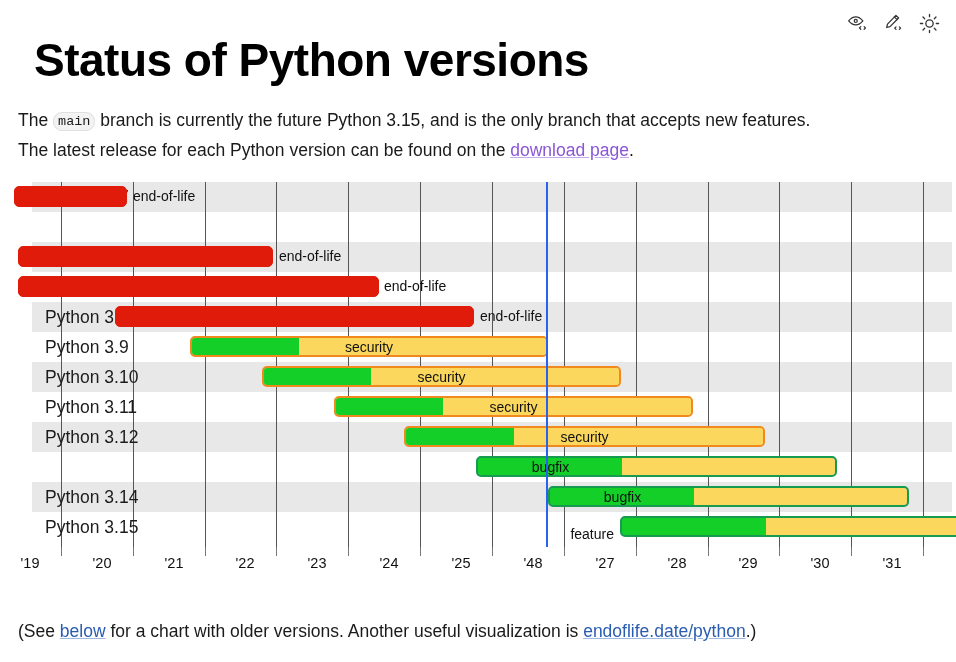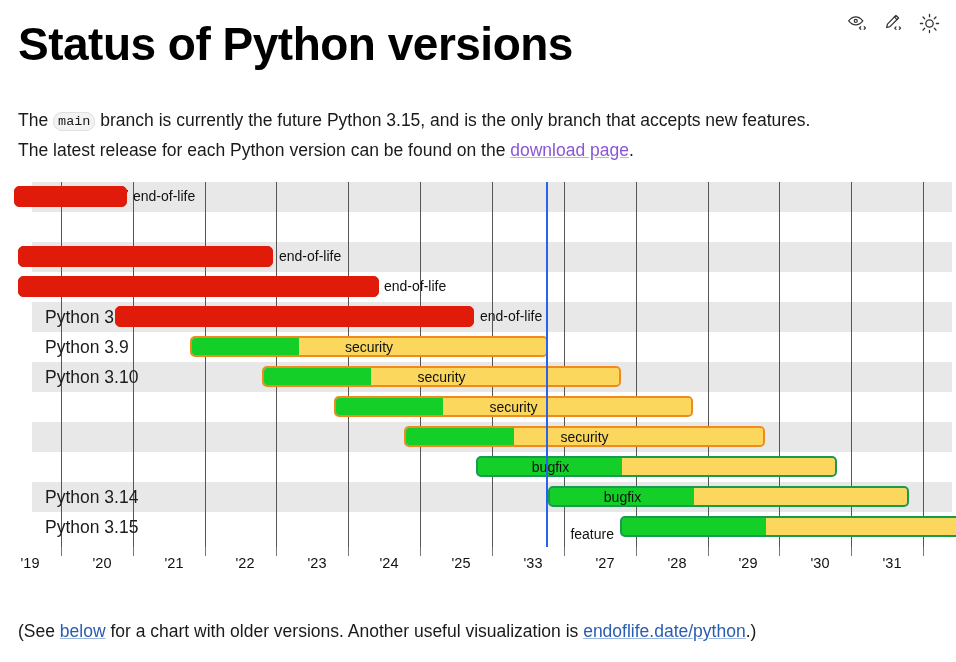--- a/index.html
+++ b/index.html
@@ -34,21 +34,21 @@
 
   
   #page-title {
     position: absolute;
     left: 18px;
     top: 20px;
     font-size: 46px;
     font-weight: bold;
     letter-spacing: -0.5px;
     line-height: 1.05;
-    margin: 0;
+    margin: 16px;
     color: #000;
   }
 
   
   #intro {
     position: absolute;
     left: 18px;
     top: 106px;
     width: 920px;
     font-size: 17.5px;
@@ -284,25 +284,27 @@
         <div class="seg-green" style="flex: 1.5 0 0px;"></div>
         <div class="seg-yellow" style="flex: 3.48 0 0px;"></div>
         <div class="bar-inner-label">security</div>
       </div>
       <div class="row-label" style="top: 180px;">Python 3.10</div>
       <div class="bar sec" title="Python 3.10 — security" style="left: 230px; width: 359px; top: 184px;">
         <div class="seg-green" style="flex: 1.5 0 0px;"></div>
         <div class="seg-yellow" style="flex: 3.5 0 0px;"></div>
         <div class="bar-inner-label">security</div>
       </div>
+      <div class="row-label" style="top: 210px;">Python 3.11</div>
       <div class="bar sec" title="Python 3.11 — security" style="left: 302px; width: 359px; top: 214px;">
         <div class="seg-green" style="flex: 1.5 0 0px;"></div>
         <div class="seg-yellow" style="flex: 3.5 0 0px;"></div>
         <div class="bar-inner-label">security</div>
       </div>
+      <div class="row-label" style="top: 240px;">Python 3.12</div>
       <div class="bar sec" title="Python 3.12 — security" style="left: 372px; width: 361px; top: 244px;">
         <div class="seg-green" style="flex: 1.52 0 0px;"></div>
         <div class="seg-yellow" style="flex: 3.5 0 0px;"></div>
         <div class="bar-inner-label">security</div>
       </div>
       <div class="bar bug" title="Python 3.13 — bugfix" style="left: 444px; width: 361px; top: 274px;">
         <div class="seg-green" style="flex: 2.02 0 0px;"></div>
         <div class="seg-yellow" style="flex: 3 0 0px;"></div>
         <div class="bar-inner-label" style="right: auto; left: 0px; width: 145px;">bugfix</div>
       </div>
@@ -328,21 +330,21 @@
       <div class="tick-label" style="left: 142px;">'21</div>
       <div class="tick-mark" style="left: 244px;"></div>
       <div class="tick-label" style="left: 213px;">'22</div>
       <div class="tick-mark" style="left: 316px;"></div>
       <div class="tick-label" style="left: 285px;">'23</div>
       <div class="tick-mark" style="left: 388px;"></div>
       <div class="tick-label" style="left: 357px;">'24</div>
       <div class="tick-mark" style="left: 460px;"></div>
       <div class="tick-label" style="left: 429px;">'25</div>
       <div class="tick-mark" style="left: 532px;"></div>
-      <div class="tick-label" style="left: 501px;">'33</div>
+      <div class="tick-label" style="left: 501px;">'48</div>
       <div class="tick-mark" style="left: 604px;"></div>
       <div class="tick-label" style="left: 573px;">'27</div>
       <div class="tick-mark" style="left: 676px;"></div>
       <div class="tick-label" style="left: 645px;">'28</div>
       <div class="tick-mark" style="left: 747px;"></div>
       <div class="tick-label" style="left: 716px;">'29</div>
       <div class="tick-mark" style="left: 819px;"></div>
       <div class="tick-label" style="left: 788px;">'30</div>
       <div class="tick-mark" style="left: 891px;"></div>
       <div class="tick-label" style="left: 860px;">'31</div>

